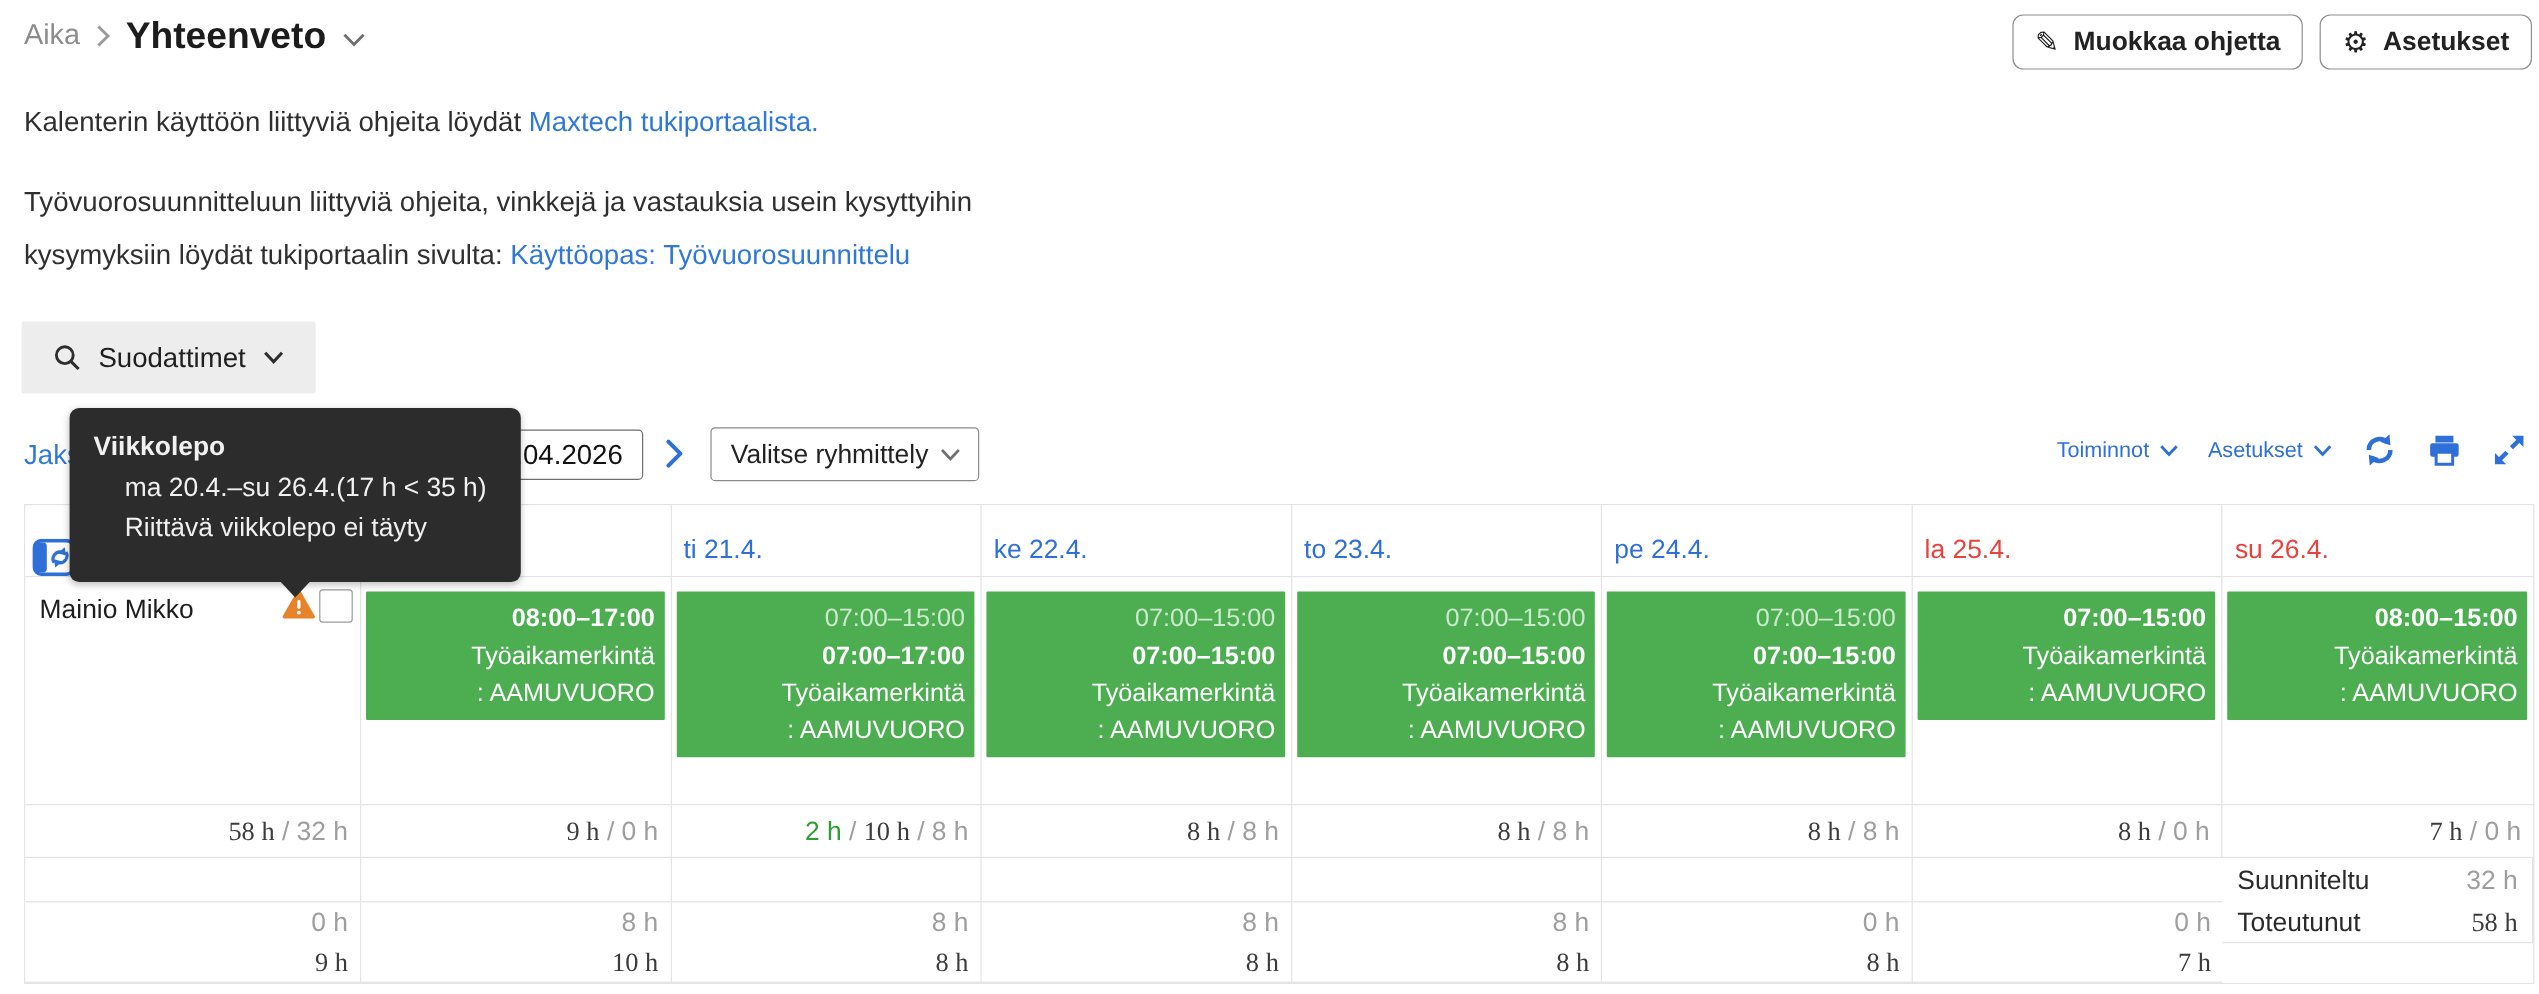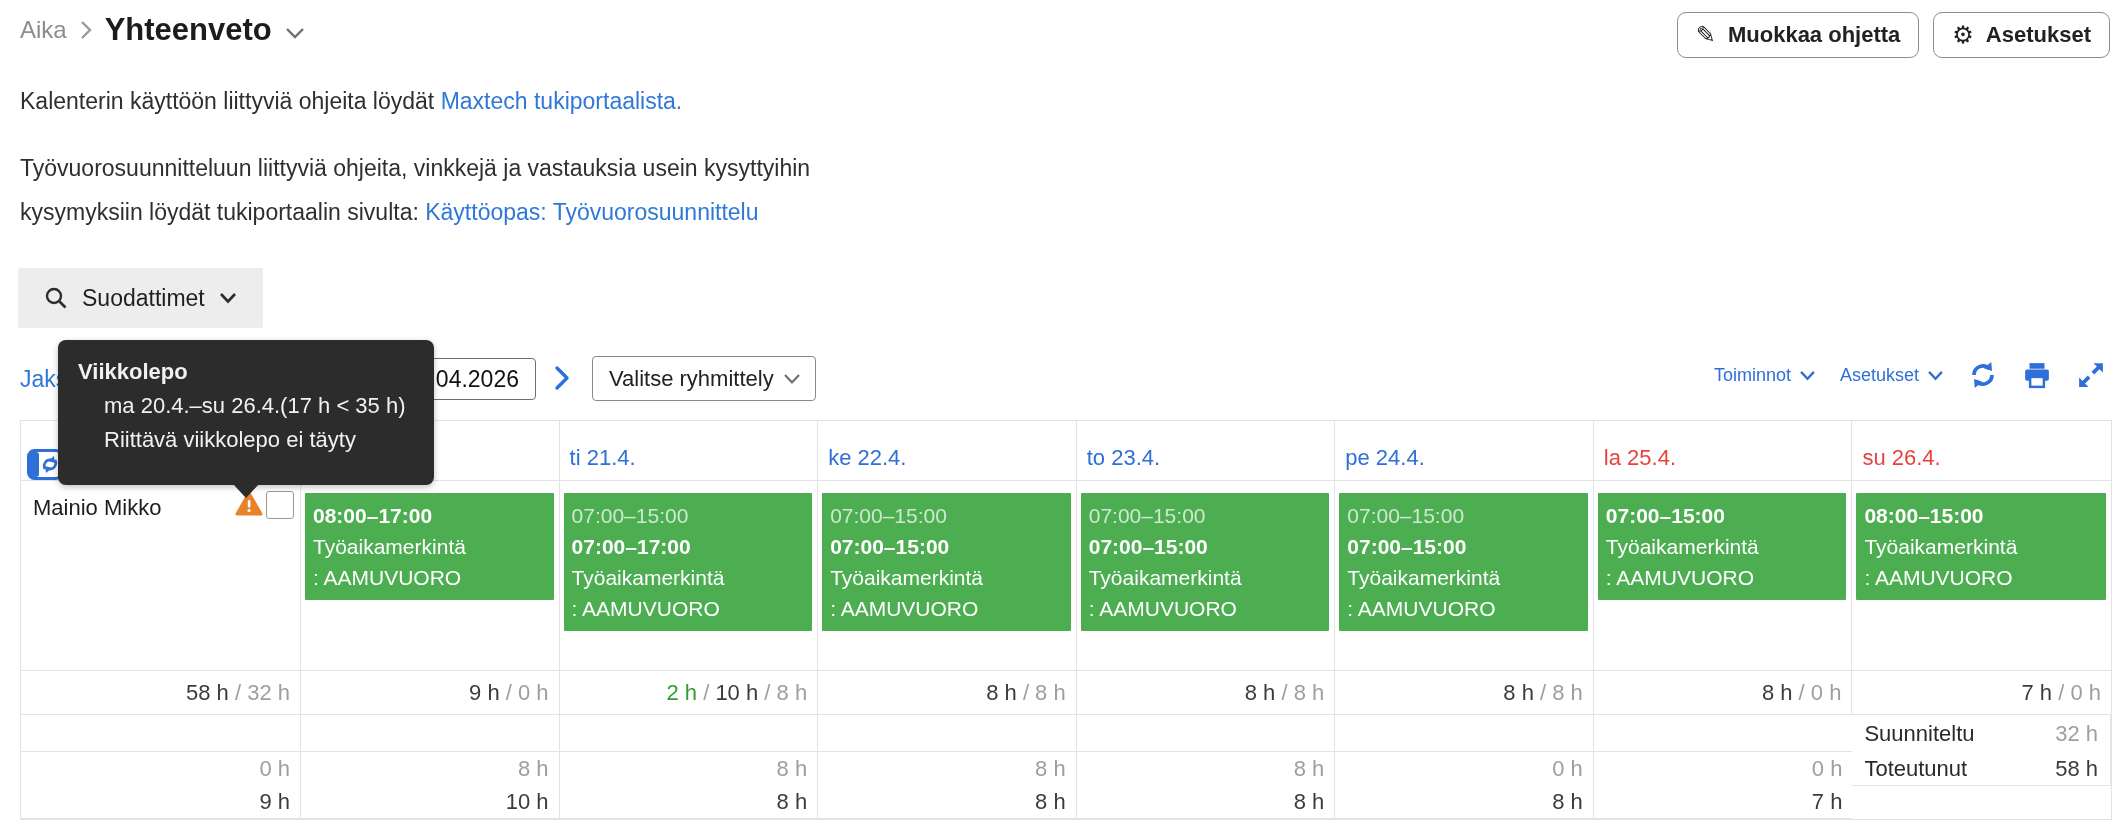--- a/index.html
+++ b/index.html
@@ -76,39 +76,39 @@
 
   
   .grid{
     position:absolute;left:20px;top:420px;width:2092px;
     display:grid;grid-template-columns:280px repeat(7,1fr);
     grid-template-rows:60px 190px 44px 37px 34px 33px;
     border:1px solid var(--border);
   }
   .cell{border-right:1px solid var(--border);position:relative;font-size:22px;}
   .cell.last{border-right:none;}
-  .cell.rb{border-bottom:1px solid var(--border);}
+  .cell.rb{border-bottom:1px solid var(--border);text-align:right;}
   .day-label{position:absolute;left:10px;bottom:9px;font-size:22px;cursor:pointer;}
   .day-weekday{color:var(--blue);} .day-weekend{color:var(--red);}
 
   .checkbox{width:28px;height:28px;background:#fff;border:1.5px solid #9b9b9b;border-radius:3px;cursor:pointer;}
   .hdr-checkbox{position:absolute;left:245px;top:30px;}
   .row-checkbox{position:absolute;left:245px;top:10px;}
   .employee-name{position:absolute;left:12px;top:14px;font-size:22px;color:#1d1d1d;cursor:pointer;}
   .warning{position:absolute;left:214px;top:10px;cursor:pointer;}
 
   .shift{
     margin:12px 5px 0 4px;background:var(--green);color:#fff;border-radius:1px;
     padding:7px 8px;font-size:21px;line-height:31px;cursor:pointer;
   }
   .ln-bold{font-weight:bold;}
   .ln-muted{color:rgba(255,255,255,.72);}
 
   .totals-cell{display:flex;align-items:center;justify-content:flex-end;padding-right:10px;white-space:pre;}
-  .t-dark{color:var(--dark);} .t-muted{color:var(--muted);} .t-green{color:var(--green-text);}
+  .t-dark{color:var(--dark);font-family:Liberation Serif, serif;} .t-muted{color:var(--muted);} .t-green{color:var(--green-text);}
   .sep{color:var(--muted);}
 
   .sum-label{position:absolute;left:12px;top:50%;transform:translateY(-50%);color:#2a2a2a;}
   .sum-total{position:absolute;right:12px;top:50%;transform:translateY(-50%);}
   .sum-val{display:flex;align-items:center;justify-content:flex-end;padding-right:10px;}
   .summary-title{position:absolute;left:12px;top:50%;transform:translateY(-50%);color:#1d1d1d;}
 </style>
 </head>
 <body>
 

